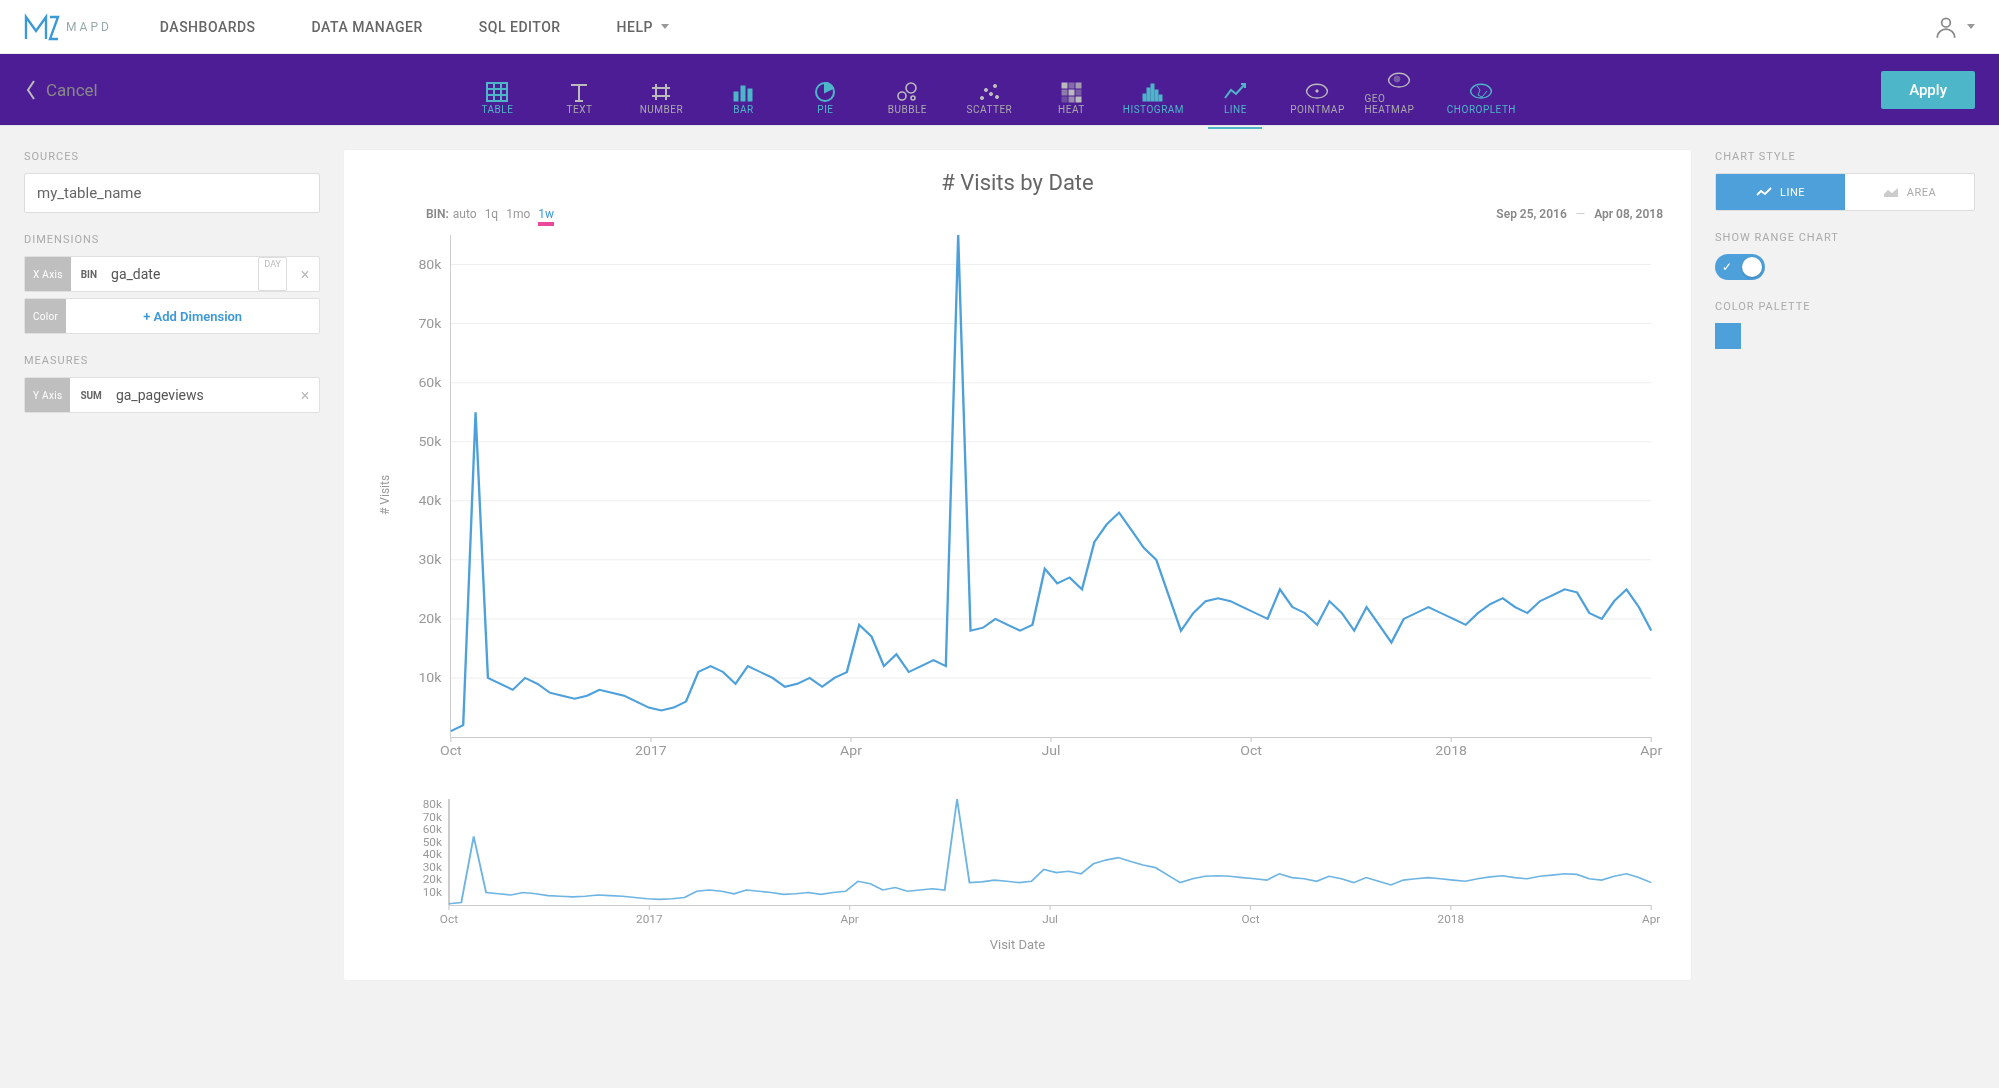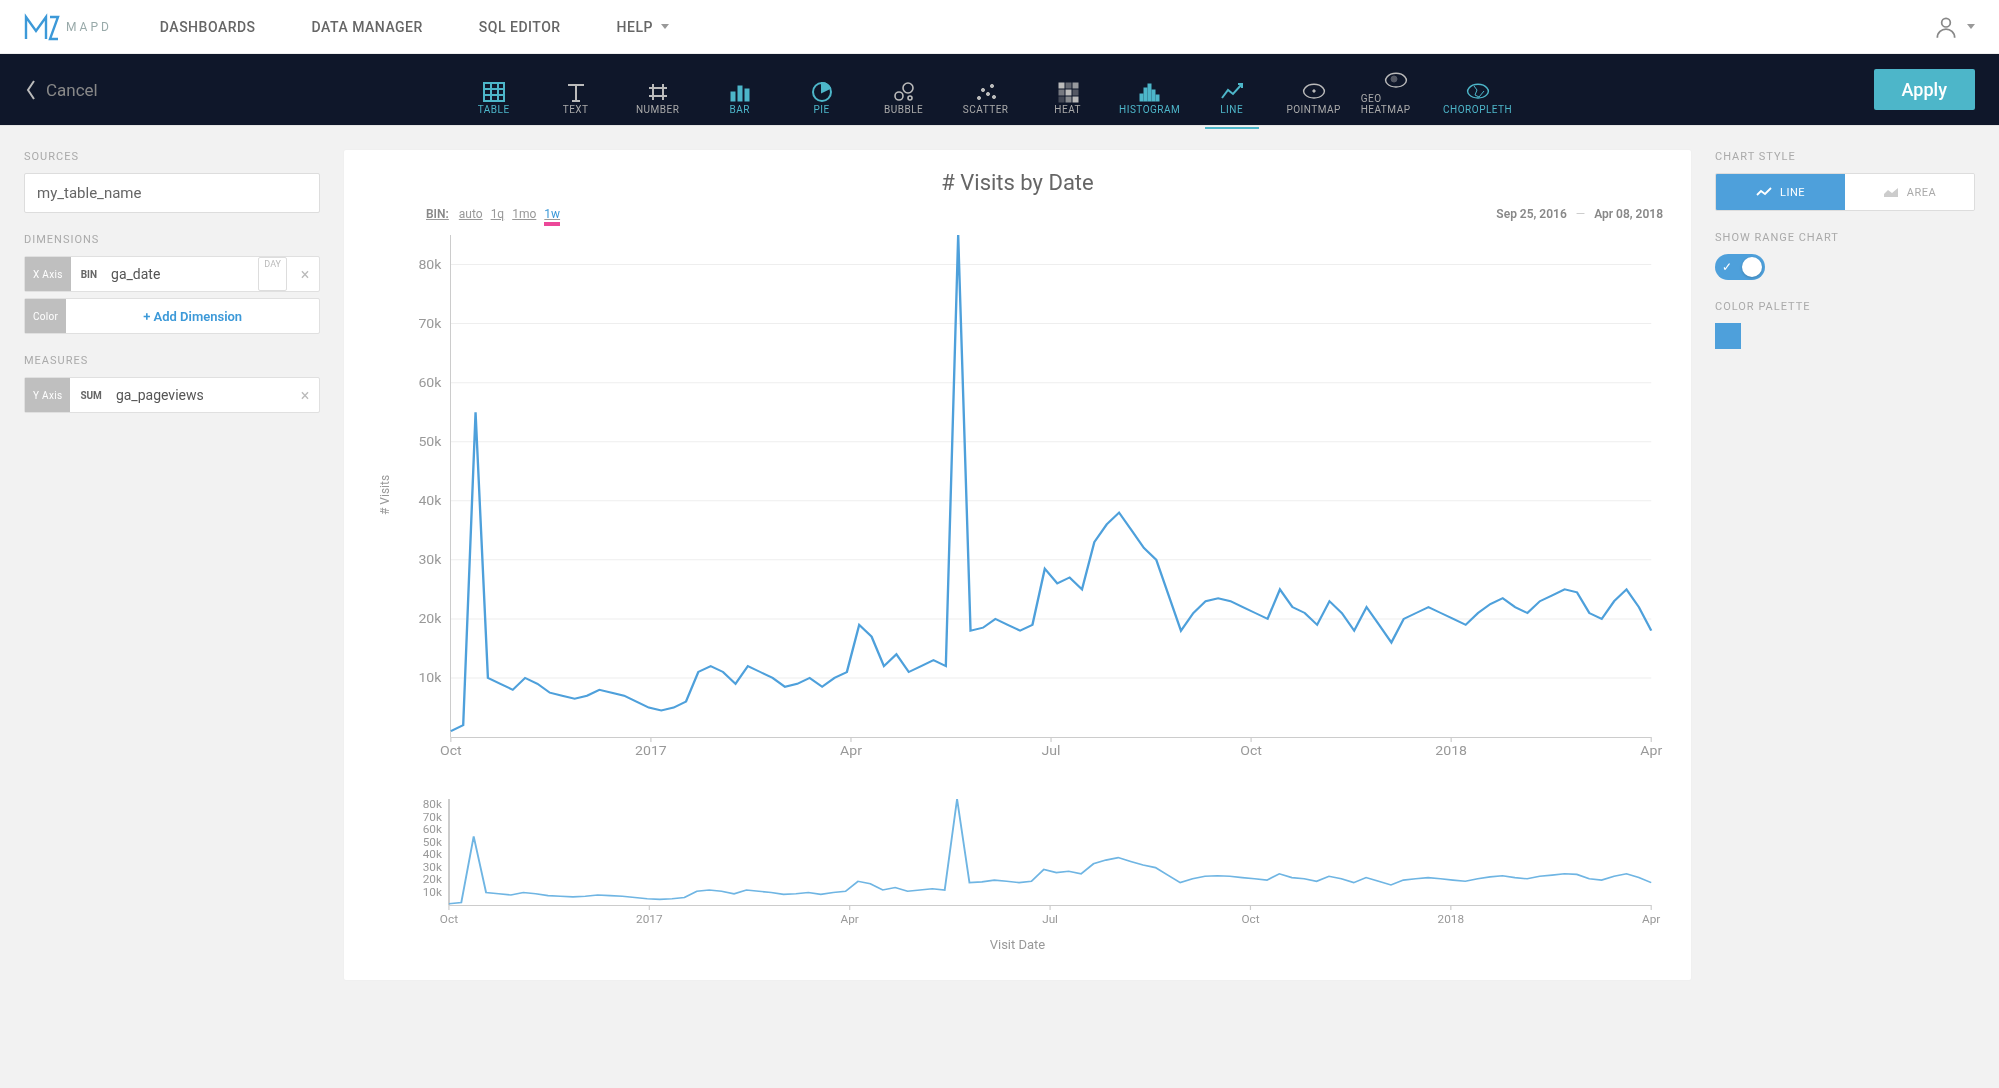--- a/index.html
+++ b/index.html
@@ -8,48 +8,48 @@
 .topnav { background:#fff; height:54px; display:flex; align-items:center; padding:0 24px; border-bottom:1px solid #eee; }
 .logo { display:flex; align-items:center; gap:6px; margin-right:48px; }
 .logo svg { width:36px; height:28px; }
 .logo-text { color:#9aa; font-size:12px; letter-spacing:3px; font-weight:400; }
 .nav-item { color:#666; font-size:14px; font-weight:500; margin-right:56px; cursor:pointer; letter-spacing:.5px; }
 .nav-item.help { display:flex; align-items:center; gap:4px; }
 .caret-down { width:0; height:0; border-left:4px solid transparent; border-right:4px solid transparent; border-top:5px solid #999; margin-left:4px; }
 .user-menu { margin-left:auto; display:flex; align-items:center; gap:4px; cursor:pointer; }
 .user-menu svg { width:26px; height:26px; stroke:#888; fill:none; stroke-width:1.6; }
 
-.subbar { background:#0f172a; height:72px; border-bottom:1px solid #e5e5e5; display:flex; align-items:center; padding:0 24px; }
+.subbar { background:#4c1d95; height:72px; border-bottom:1px solid #e5e5e5; display:flex; align-items:center; padding:0 24px; }
 .back { display:flex; align-items:center; gap:8px; cursor:pointer; color:#888; font-size:17px; }
 .back svg { width:14px; height:24px; stroke:#bbb; fill:none; stroke-width:2; }
 .chart-types { margin-left:auto; margin-right:auto; display:flex; gap:12px; }
 .ct { display:flex; flex-direction:column; align-items:center; justify-content:flex-end; width:70px; height:58px; cursor:pointer; color:#aaa; font-size:10px; letter-spacing:.5px; padding-bottom:4px; position:relative; }
 .ct.accent { color:#4db6c9; }
 .ct.accent svg { stroke:#4db6c9; fill:#4db6c9; }
 .ct svg { stroke:#bbb; fill:#bbb; }
 .ct.active::after { content:""; position:absolute; bottom:-10px; left:8px; right:8px; height:2px; background:#4db6c9; }
-.apply-btn { background:#4db6c9; color:#fff; padding:10px 28px; font-size:18px; font-weight:500; border:none; border-radius:2px; cursor:pointer; }
+.apply-btn { background:#4db6c9; color:#fff; padding:10px 28px; font-size:15px; font-weight:500; border:none; border-radius:2px; cursor:pointer; }
 
 .main { display:flex; padding:24px; gap:24px; }
 .sidepanel { width:296px; }
 .section-label { color:#aaa; font-size:11px; letter-spacing:1px; margin-bottom:10px; margin-top:20px; }
 .section-label:first-child { margin-top:0; }
 .src-input { width:100%; border:1px solid #ddd; background:#fff; padding:10px 12px; font-size:15px; color:#666; font-family:inherit; border-radius:2px; }
 .dim-row { display:flex; align-items:stretch; height:36px; background:#fff; border:1px solid #e0e0e0; border-radius:2px; margin-bottom:6px; }
 .dim-tag { background:#bfbfbf; color:#fff; font-size:10px; display:flex; align-items:center; padding:16px 8px; letter-spacing:.3px; }
 .dim-bin { font-size:10px; font-weight:700; color:#666; display:flex; align-items:center; padding:0 8px 0 10px; }
 .dim-field { flex:1; display:flex; align-items:center; padding:0 6px; font-size:14px; color:#555; }
 .dim-badge { font-size:9px; color:#bbb; border:1px solid #ddd; border-radius:2px; padding:1px 5px; margin:0 4px; }
 .dim-x { width:28px; display:flex; align-items:center; justify-content:center; color:#bbb; cursor:pointer; font-size:16px; }
 .add-dim { flex:1; display:flex; align-items:center; justify-content:center; color:#3c99d8; font-weight:600; font-size:13px; cursor:pointer; }
 
 .chartpanel { flex:1; background:#fff; padding:20px 28px 28px 28px; border-radius:2px; box-shadow:0 0 2px rgba(0,0,0,.04); }
 .chart-title { text-align:center; font-size:22px; font-weight:400; color:#666; margin-bottom:12px; }
 .chart-top { display:flex; justify-content:space-between; align-items:center; font-size:12px; color:#999; margin:0 0 4px 54px; }
-.bin-opts { display:flex; gap:10px; align-items:center;text-decoration:underline; }
+.bin-opts { display:flex; gap:4px; align-items:center; }
 .bin-label { font-weight:600; color:#888; }
 .bin-opt { cursor:pointer; color:#999; }
 .bin-opt.active { color:#3c99d8; border-bottom:4px solid #ec4899; padding-bottom:1px; }
 .date-range { font-weight:600; color:#888; }
 .date-range .dash { color:#ccc; margin:0 6px; font-weight:400; }
 .chart-area { position:relative; height:540px; display:flex; }
 .y-axis-label { writing-mode:vertical-rl; transform:rotate(180deg); color:#999; font-size:12px; text-align:center; padding-right:6px; }
 .chart-svg-wrap { flex:1; position:relative; }
 .range-chart { height:140px; display:flex; margin-top:24px; }
 .x-axis-label { text-align:center; color:#999; font-size:13px; margin-top:8px; }

